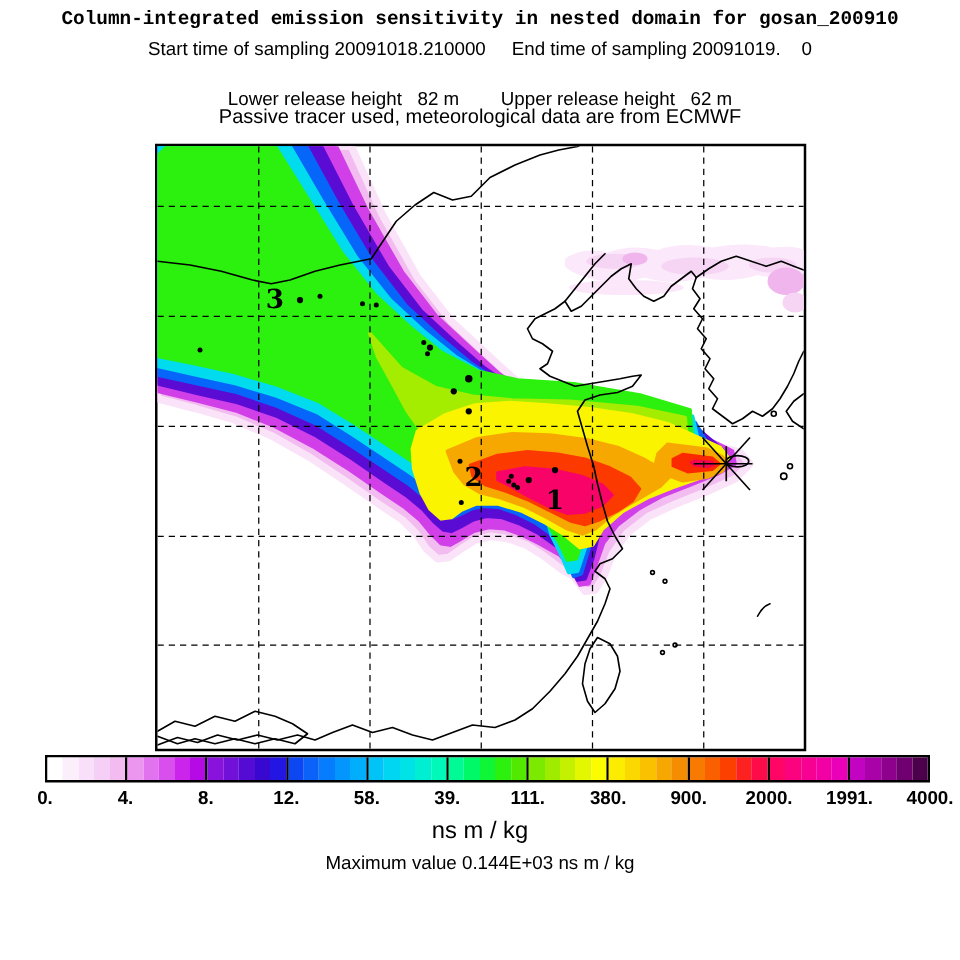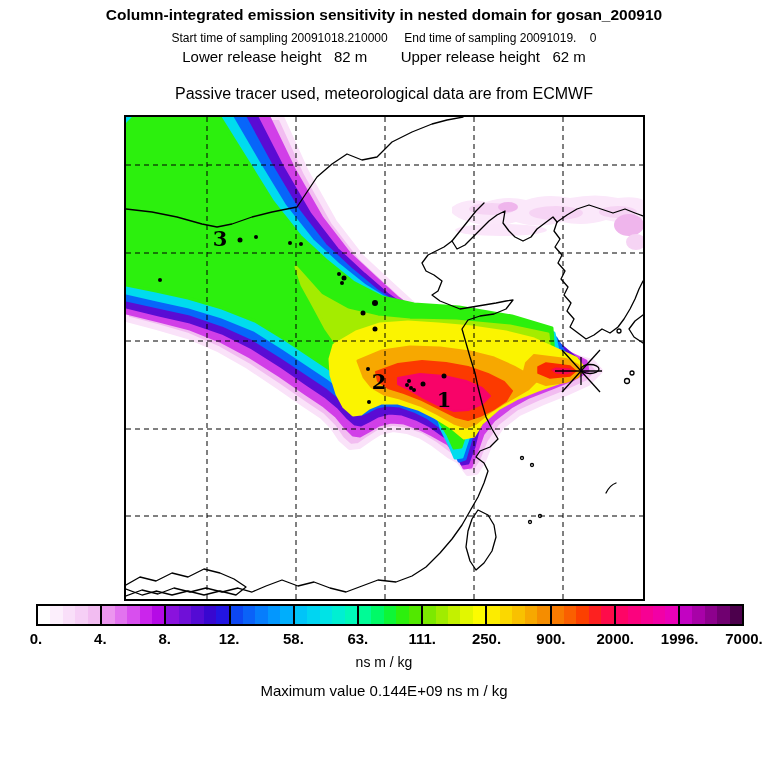--- a/index.html
+++ b/index.html
@@ -1,36 +1,36 @@
 <!DOCTYPE html>
 <html><head>
 <meta charset="utf-8">
 <style>
   html,body{margin:0;padding:0;background:#fff;}
   body{width:768px;height:768px;position:relative;font-family:"Liberation Sans",sans-serif;color:#000;overflow:hidden;}
   .tline{position:absolute;left:0;width:768px;text-align:center;white-space:pre;}
-  .t1{top:6px;font-size:15.5px;font-weight:700;}
-  .t2{top:31px;font-size:12px;}
-  .t3{top:48px;font-size:15px;}
+  .t1{top:6px;font-size:15.5px;font-weight:700;font-family:Liberation Mono, monospace;}
+  .t2{top:31px;font-size:15px;}
+  .t3{top:71px;font-size:15px;}
   .t4{top:85px;font-size:16px;}
   #map-frame{position:absolute;left:124px;top:115px;width:517px;height:482px;border:2px solid #000;box-sizing:content-box;}
   #map-svg{display:block;width:517px;height:482px;}
   .coast{fill:none;stroke:#000;stroke-width:1.3;stroke-linejoin:round;stroke-linecap:round;}
   .grid{stroke:#000;stroke-width:1;stroke-dasharray:5 4;}
   .lvl{stroke-linejoin:round;stroke-linecap:round;}
   #dots-g circle{fill:#000;}
   #labels-g text{font-family:"DejaVu Serif",serif;font-weight:700;font-size:21px;text-anchor:middle;fill:#000;}
   .star-line{stroke:#000;stroke-width:1.3;}
   #colorbar{position:absolute;left:36px;top:604px;width:708px;height:22px;border:2px solid #000;box-sizing:border-box;display:flex;}
   .cb-seg{flex:1;display:flex;border-right:2px solid #000;}
   .cb-seg:last-child{border-right:none;}
   .cb-shade{flex:1;}
   #cb-ticks{position:absolute;left:0;top:630px;width:768px;height:18px;}
   .cb-tick{position:absolute;transform:translateX(-50%);font-size:15px;font-weight:700;white-space:nowrap;}
-  .units-line{position:absolute;left:0;top:654px;width:768px;text-align:center;font-size:14px;}
+  .units-line{position:absolute;left:0;top:654px;width:768px;text-align:center;font-size:19px;}
   .max-line{position:absolute;left:0;top:682px;width:768px;text-align:center;font-size:15px;}
 </style>
 </head>
 <body>
 
 <div class="tline t1">Column-integrated emission sensitivity in nested domain for gosan_200910</div>
 <div class="tline t2">Start time of sampling 20091018.210000     End time of sampling 20091019.    0</div>
 <div class="tline t3">Lower release height   82 m        Upper release height   62 m</div>
 <div class="tline t4">Passive tracer used, meteorological data are from ECMWF</div>
 
@@ -214,22 +214,22 @@
       <div class="cb-shade" style="background: rgb(112, 0, 112);"></div>
       <div class="cb-shade" style="background: rgb(76, 0, 76);"></div>
     </div>
   </div>
 <div id="cb-ticks">
     <span class="cb-tick" style="left: 36px;">0.</span>
     <span class="cb-tick" style="left: 100.364px;">4.</span>
     <span class="cb-tick" style="left: 164.727px;">8.</span>
     <span class="cb-tick" style="left: 229.091px;">12.</span>
     <span class="cb-tick" style="left: 293.455px;">58.</span>
-    <span class="cb-tick" style="left: 357.818px;">63.</span>
+    <span class="cb-tick" style="left: 357.818px;">39.</span>
     <span class="cb-tick" style="left: 422.182px;">111.</span>
-    <span class="cb-tick" style="left: 486.545px;">250.</span>
+    <span class="cb-tick" style="left: 486.545px;">380.</span>
     <span class="cb-tick" style="left: 550.909px;">900.</span>
     <span class="cb-tick" style="left: 615.273px;">2000.</span>
-    <span class="cb-tick" style="left: 679.636px;">1996.</span>
-    <span class="cb-tick" style="left: 744px;">7000.</span>
+    <span class="cb-tick" style="left: 679.636px;">1991.</span>
+    <span class="cb-tick" style="left: 744px;">4000.</span>
   </div>
 <div class="units-line">ns m / kg</div>
-<div class="max-line">Maximum value  0.144E+09 ns m / kg</div>
+<div class="max-line">Maximum value  0.144E+03 ns m / kg</div>
 
 </body></html>

